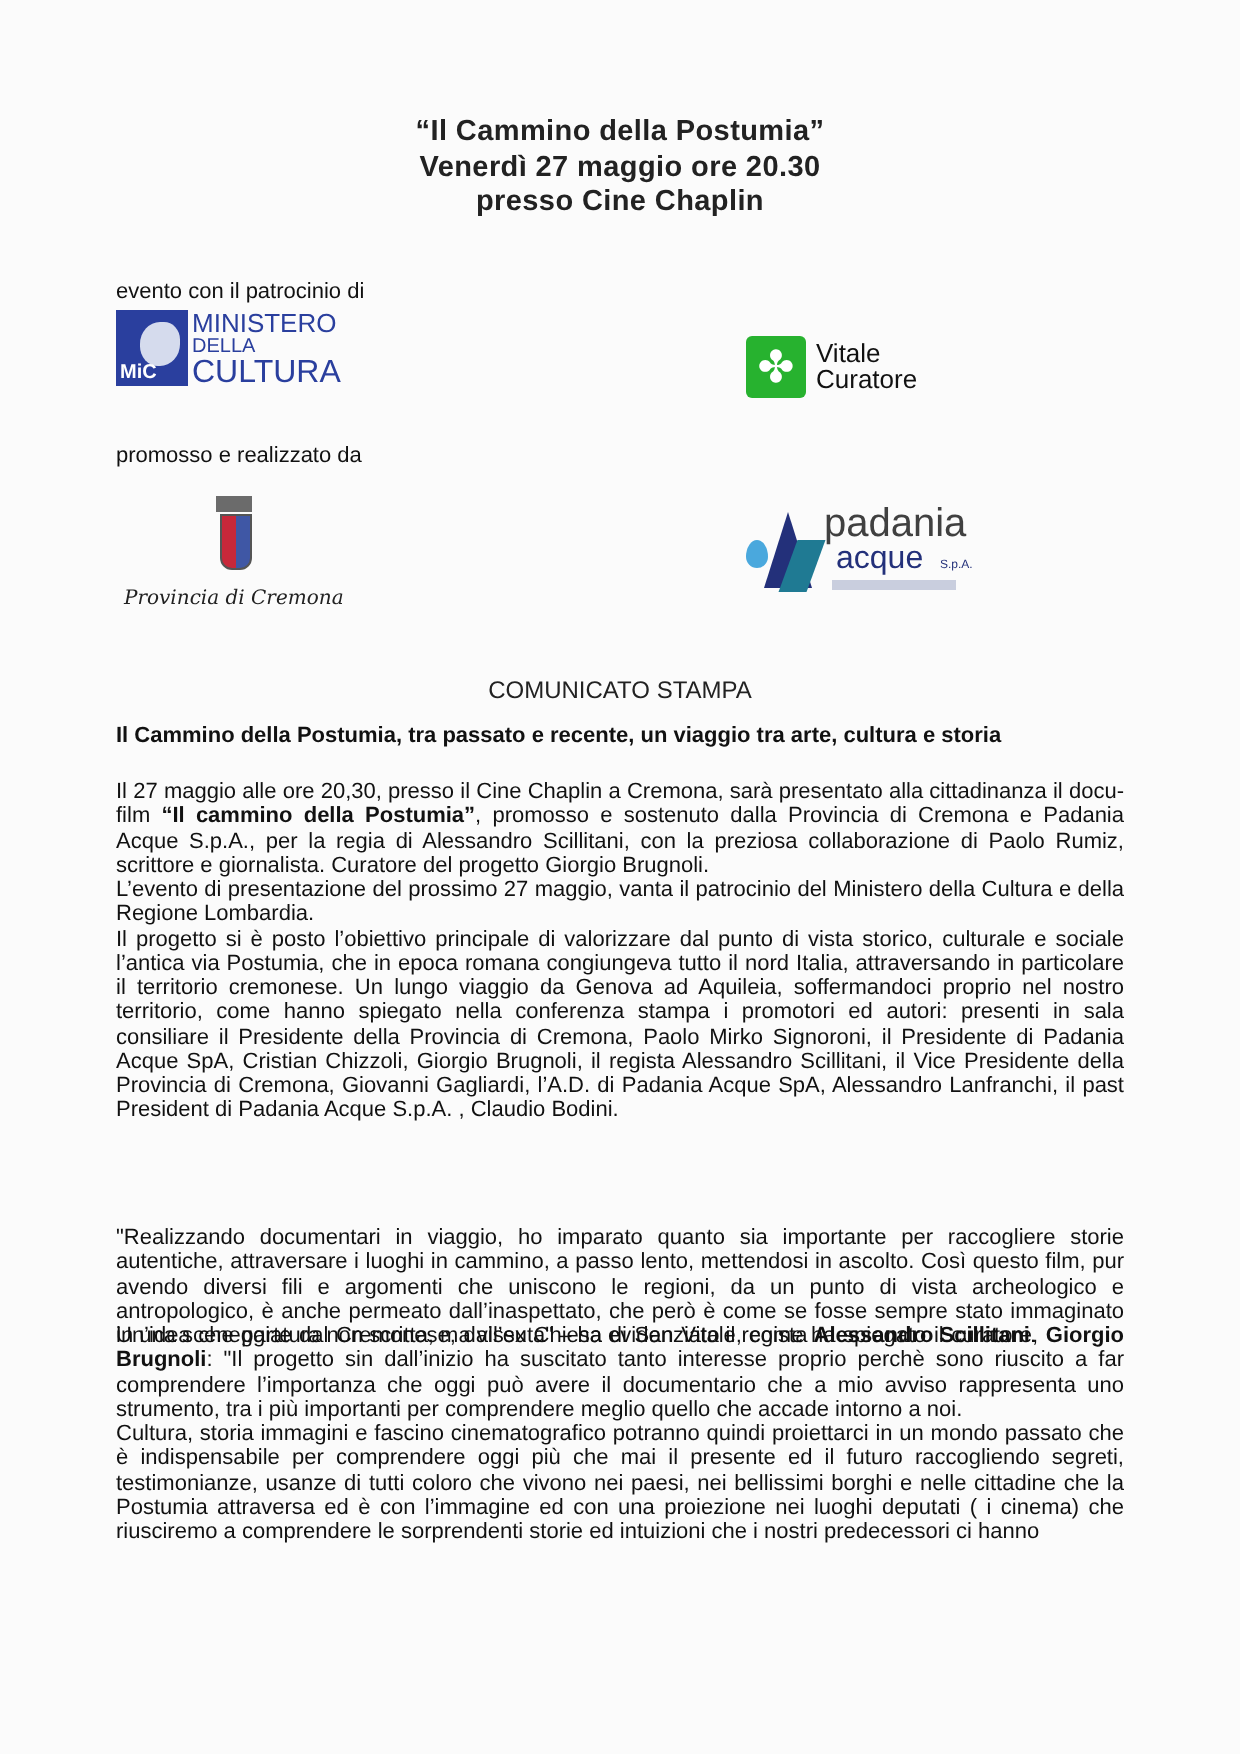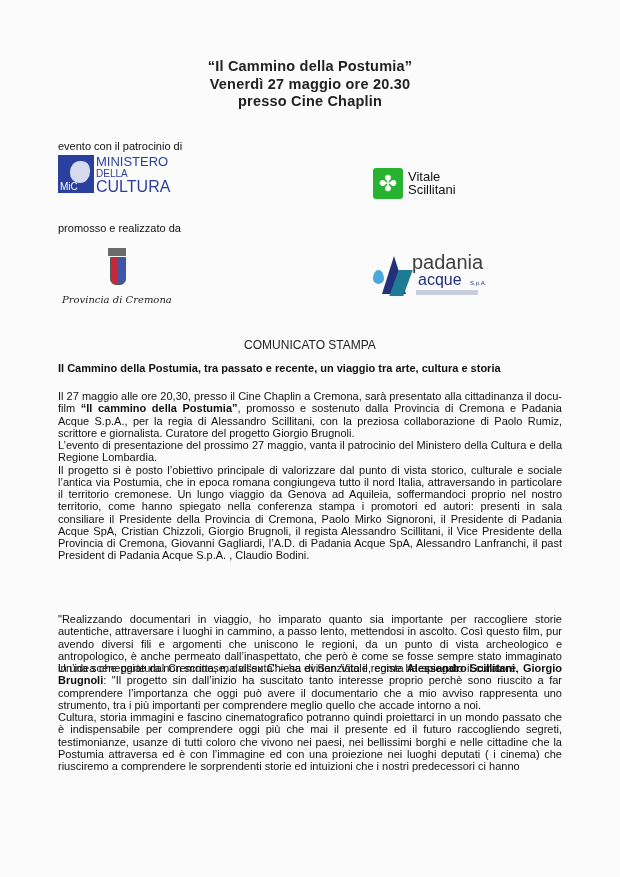--- a/index.html
+++ b/index.html
@@ -3,21 +3,21 @@
 <meta charset="utf-8">
 <style>
   html, body { margin: 0; padding: 0; }
   body { width: 620px; height: 877px; background: #fbfbfb; position: relative; overflow: hidden; font-family: "Liberation Sans", sans-serif; color: #111; }
   .title-block { position: absolute; top: 58px; left: 0; width: 620px; text-align: center; font-weight: bold; font-size: 14.5px; line-height: 17.5px; color: #222; letter-spacing: 0.2px; }
   .title-block div { white-space: nowrap; }
   .small-label { position: absolute; font-size: 11px; color: #111; }
   .logo { position: absolute; }
   .mic-logo { left: 58px; top: 155px; width: 120px; height: 40px; }
   .mic-box { position: absolute; left: 0; top: 0; width: 36px; height: 38px; background: #2a3f9e; }
-  .mic-box .mic-txt { position: absolute; left: 2px; bottom: 1px; color: #fff; font-size: 10px; font-weight: normal; }
+  .mic-box .mic-txt { position: absolute; left: 2px; bottom: 1px; color: #fff; font-size: 10px; font-weight: bold; }
   .mic-box .head { position: absolute; left: 12px; top: 6px; width: 20px; height: 22px; background: #e8ecf5; border-radius: 50% 40% 50% 45%; opacity: 0.9; }
   .mic-words { position: absolute; left: 38px; top: 0; color: #2a3f9e; font-size: 13px; line-height: 13px; }
   .mic-words .w2 { font-size: 10px; line-height: 11px; }
   .mic-words .w3 { font-size: 16px; line-height: 16px; }
   .rl-logo { left: 373px; top: 168px; width: 120px; height: 34px; }
   .rl-box { position: absolute; left: 0; top: 0; width: 30px; height: 31px; background: #27b22f; border-radius: 3px; }
   .rl-box span { position: absolute; left: 0; top: 0; width: 30px; height: 31px; color: #fff; font-size: 22px; line-height: 31px; text-align: center; }
   .rl-text { position: absolute; left: 35px; top: 2px; font-size: 13px; line-height: 13px; color: #111; }
   .prov-logo { left: 62px; top: 248px; width: 120px; height: 60px; }
   .crest { position: absolute; left: 46px; top: 0; width: 18px; height: 38px; }
@@ -63,21 +63,21 @@
     <div class="w3">CULTURA</div>
   </div>
 </div>
 
 <div class="logo rl-logo">
   <div class="rl-box">
       <span>✤</span>
     </div>
   <div class="rl-text">
     <div>Vitale</div>
-    <div>Scillitani</div>
+    <div>Curatore</div>
   </div>
 </div>
 
 <div class="small-label" style="left:58px; top:222px;">promosso e realizzato da</div>
 
 <div class="logo prov-logo">
   <div class="crest">
     <div class="crown"></div>
     <div class="shield"></div>
   </div>

